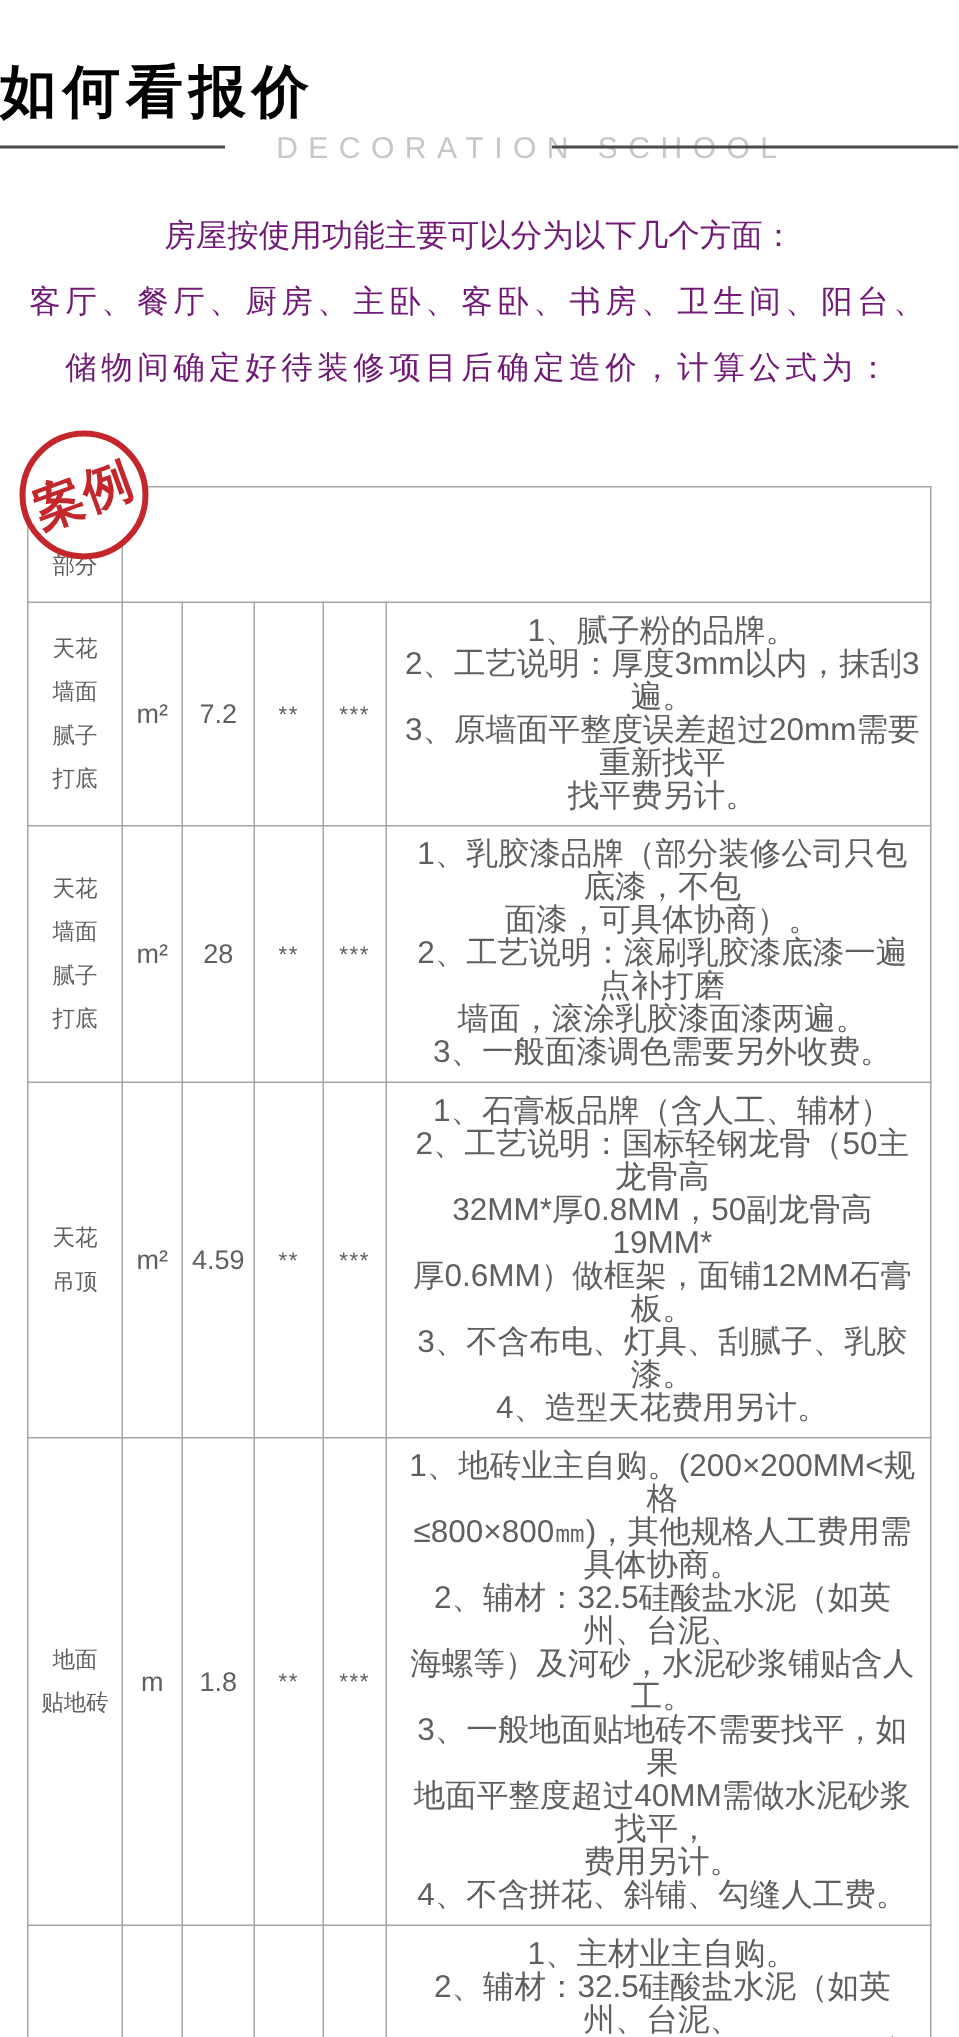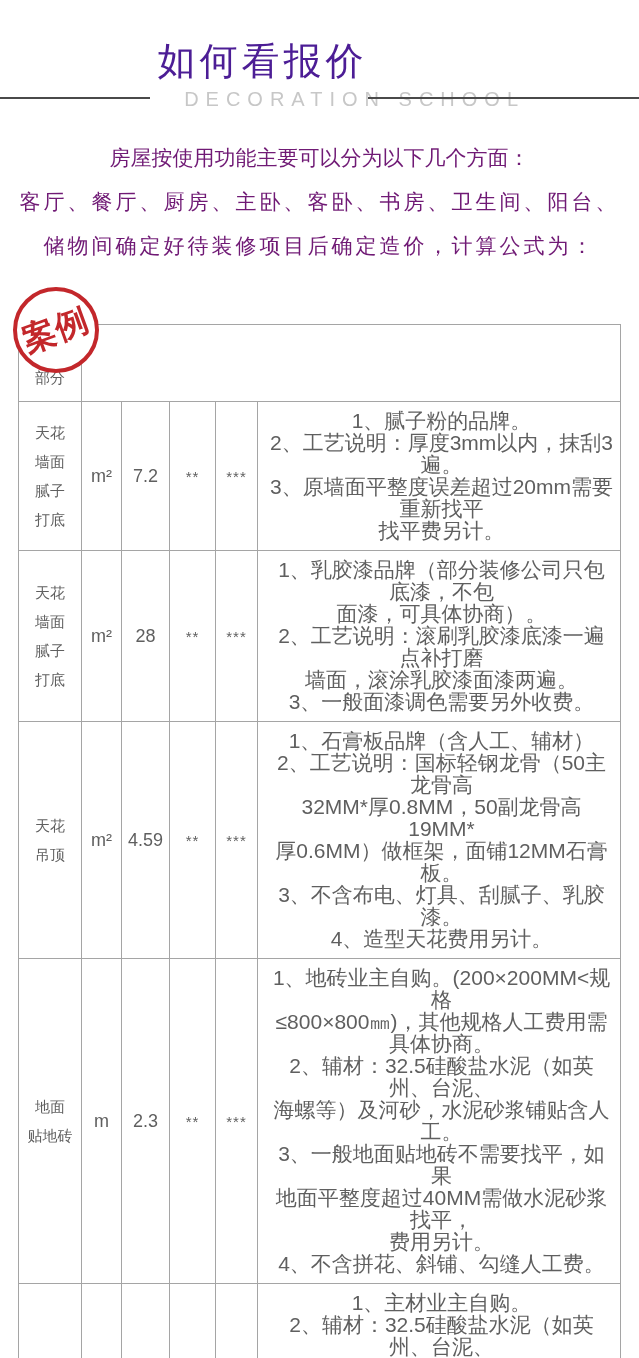--- a/index.html
+++ b/index.html
@@ -8,22 +8,22 @@
     width: 639px; height: 1358px;
     font-family: "Liberation Sans", "DejaVu Sans", sans-serif;
     overflow: hidden;
     position: relative;
   }
 
   
   .masthead { position: relative; height: 130px; }
   .mast-title {
     position: absolute; top: 36px; left: 0; width: 525px;
-    text-align: center;
-    font-size: 38px; letter-spacing: 4px; color: #4c1d95; font-weight: 400;
+    text-align: left;
+    font-size: 38px; letter-spacing: 4px; color: #000000; font-weight: 700;
   }
   .mast-subtitle {
     position: absolute; top: 88px; left: 0; width: 525px;
     text-align: right;
     font-size: 20px; letter-spacing: 7px; color: #c7c7c7; font-weight: 400;
   }
   .mast-line { position: absolute; top: 97px; height: 2px; background: #4a4a4a; }
   .mast-line.left  { left: 0;  width: 150px; }
   .mast-line.right { left: 368px; right: 0; }
 
@@ -151,21 +151,21 @@
 2、工艺说明：国标轻钢龙骨（50主龙骨高
 32MM*厚0.8MM，50副龙骨高19MM*
 厚0.6MM）做框架，面铺12MM石膏板。
 3、不含布电、灯具、刮腻子、乳胶漆。
 4、造型天花费用另计。</td>
   </tr>
   <tr class="r4">
     <td class="name-cell pre">地面
 贴地砖</td>
     <td class="num-cell">m</td>
-    <td class="num-cell">2.3</td>
+    <td class="num-cell">1.8</td>
     <td class="star-cell">**</td>
     <td class="star-cell">***</td>
     <td class="desc-cell pre">1、地砖业主自购。(200×200MM&lt;规格
 ≤800×800㎜)，其他规格人工费用需具体协商。
 2、辅材：32.5硅酸盐水泥（如英州、台泥、
 海螺等）及河砂，水泥砂浆铺贴含人工。
 3、一般地面贴地砖不需要找平，如果
 地面平整度超过40MM需做水泥砂浆找平，
 费用另计。
 4、不含拼花、斜铺、勾缝人工费。</td>

